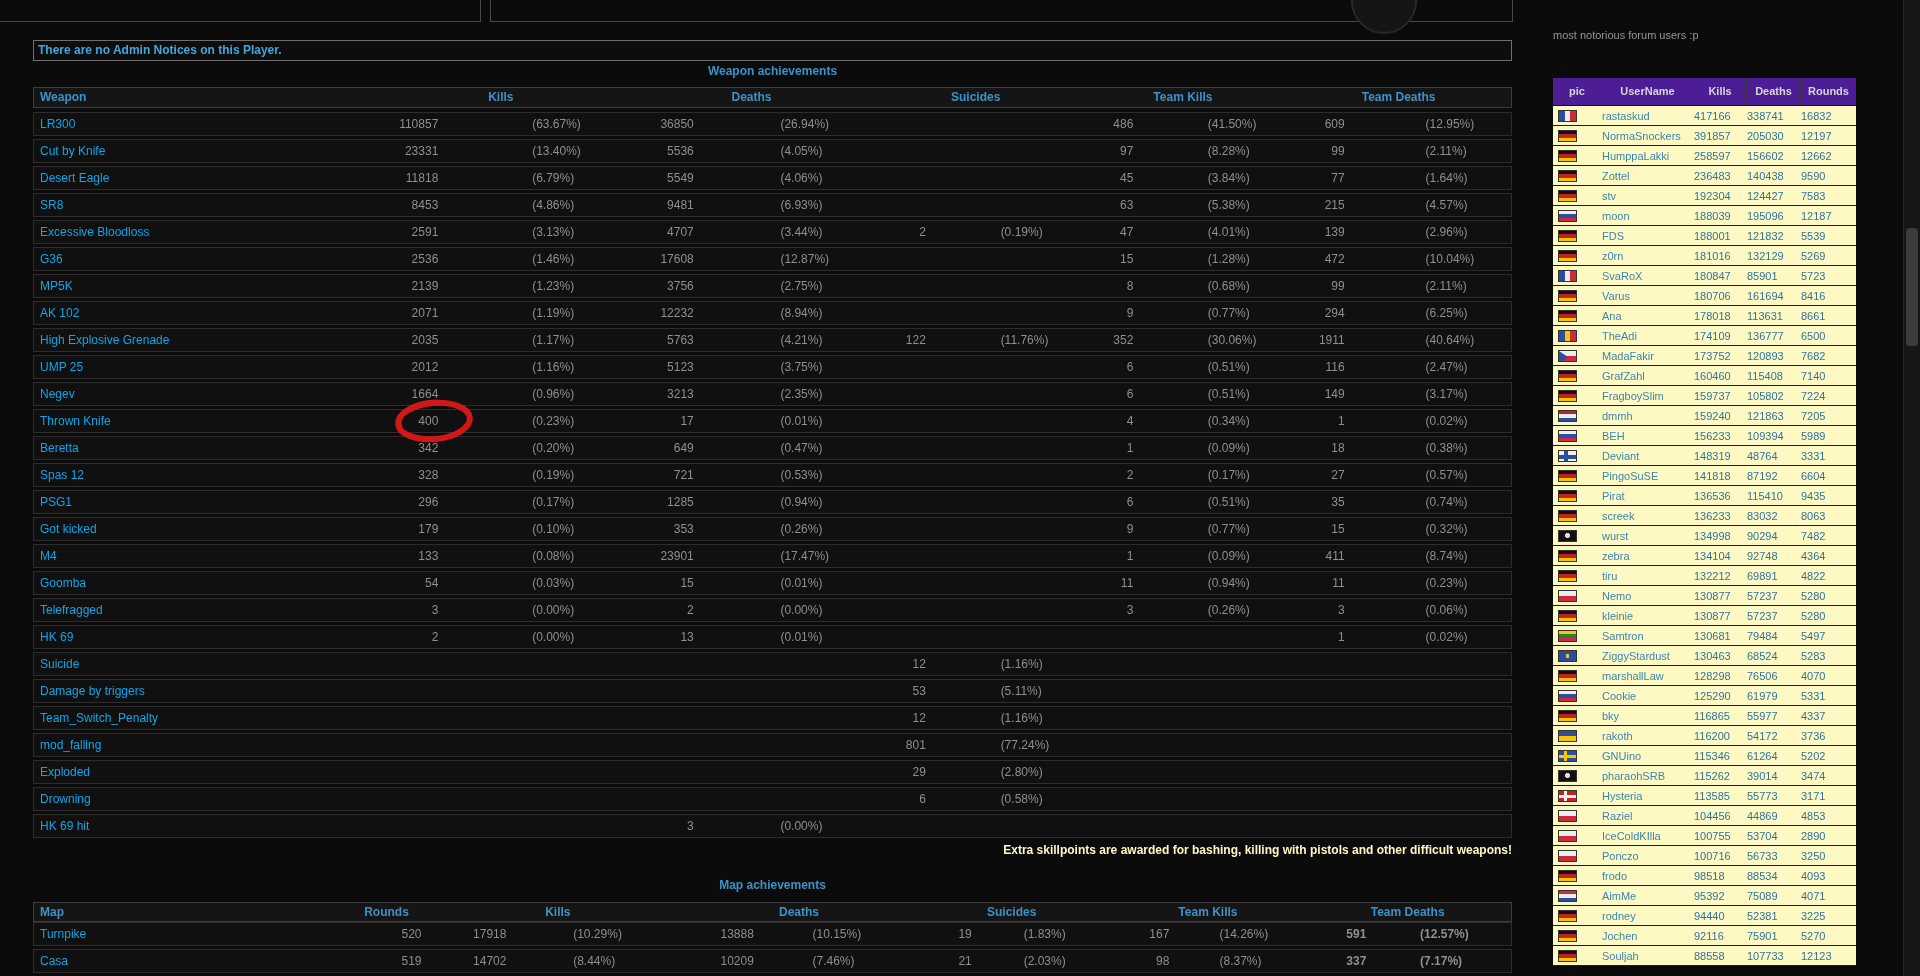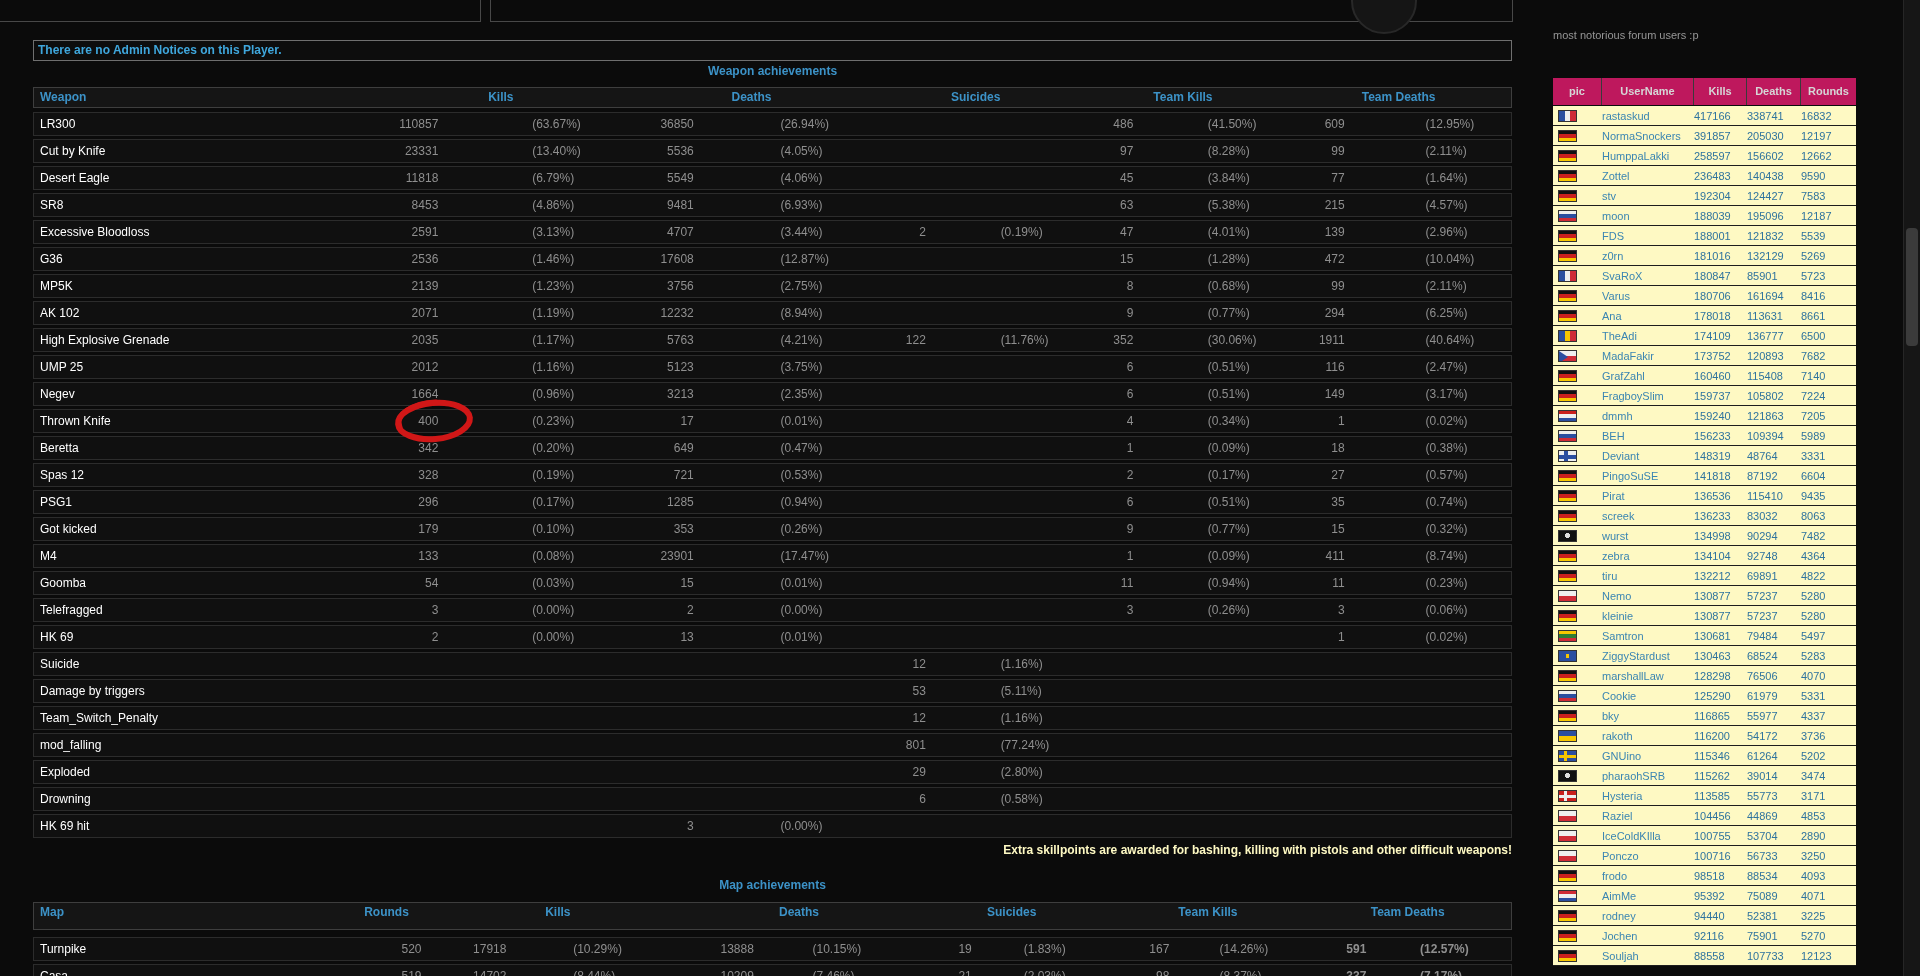--- a/index.html
+++ b/index.html
@@ -24,27 +24,27 @@
   #map-title { top:878px; }
   .extra-note { position:absolute; left:33px; top:843px; width:1479px; text-align:right;
     color:#fef9c3; font-weight:bold; font-size:12px; }
 
   .table-block { position:absolute; left:33px; width:1479px; }
   #weapon-table { top:87px; }
   #map-table { top:902px; }
 
   .thead { display:flex; height:21px; line-height:19px; border:1px solid #3e3e3e;
     background:#151515; margin-bottom:4px; }
-  #map-table .thead { height:28px; line-height:18px; margin-bottom:7px; }
+  #map-table .thead { height:20px; line-height:18px; margin-bottom:0; }
   .thead .hc { text-align:center; color:#3c92c7; font-weight:bold; font-size:12px; }
   .thead .hl { color:#3c92c7; font-weight:bold; font-size:12px; padding-left:6px; }
 
   .trow { display:flex; height:24px; line-height:22px; border:1px solid #2c2c2c;
     background:#101010; margin-bottom:3px; font-size:12px; }
-  a.rowlink { color:#ffffff; text-decoration:none; }
+  a.rowlink { color:#0ea5e9; text-decoration:none; }
 
   
   .cw { width:337px; padding-left:6px; }
   .ck { width:261px; } .cd { width:241px; } .cs { width:208px; }
   .ctk { width:207px; } .ctd { width:225px; }
   
   .mw { width:318px; padding-left:6px; }
   .mr { width:78px; text-align:right; padding-right:8px; color:#8f8f8f; }
   .mk { width:257px; } .md { width:226px; } .ms { width:200px; }
   .mtk { width:193px; } .mtd { width:207px;font-weight:bold; }
@@ -54,21 +54,21 @@
   .stat .pct { flex:1; padding-left:36%; color:#8f8f8f; }
   #map-table .stat .num { flex:0 0 30%; }
   #map-table .stat .pct { padding-left:26%; }
 
   
   .annot { position:absolute; left:378px; top:391px; z-index:10; pointer-events:none; }
 
   
   .sidebar-title { position:absolute; left:1553px; top:29px; color:#969696; font-size:11px; }
   .f-table { position:absolute; left:1553px; top:78px; width:303px; }
-  .f-header { display:flex; height:27px; background:#be185d; margin-bottom:1px; }
+  .f-header { display:flex; height:27px; background:#4c1d95; margin-bottom:1px; }
   .f-header .fh { text-align:center; line-height:27px; color:#d6d6d6; font-weight:bold;
     font-size:11px; border-right:1px solid #3a3a3a; }
   .f-row { display:flex; height:20px; align-items:center; border-bottom:1px solid #1d1d1d;
     font-size:11px; background:#fef9c3; }
   .fc-pic { width:49px; padding-left:5px; }
   .fc-name { width:92px; color:#3a85b2; }
   .fc-k { width:53px; color:#2e739e; }
   .fc-d { width:54px; color:#2e739e; }
   .fc-r { width:55px; color:#2e739e; }
   a.userlink { color:#3a85b2; text-decoration:none; }

